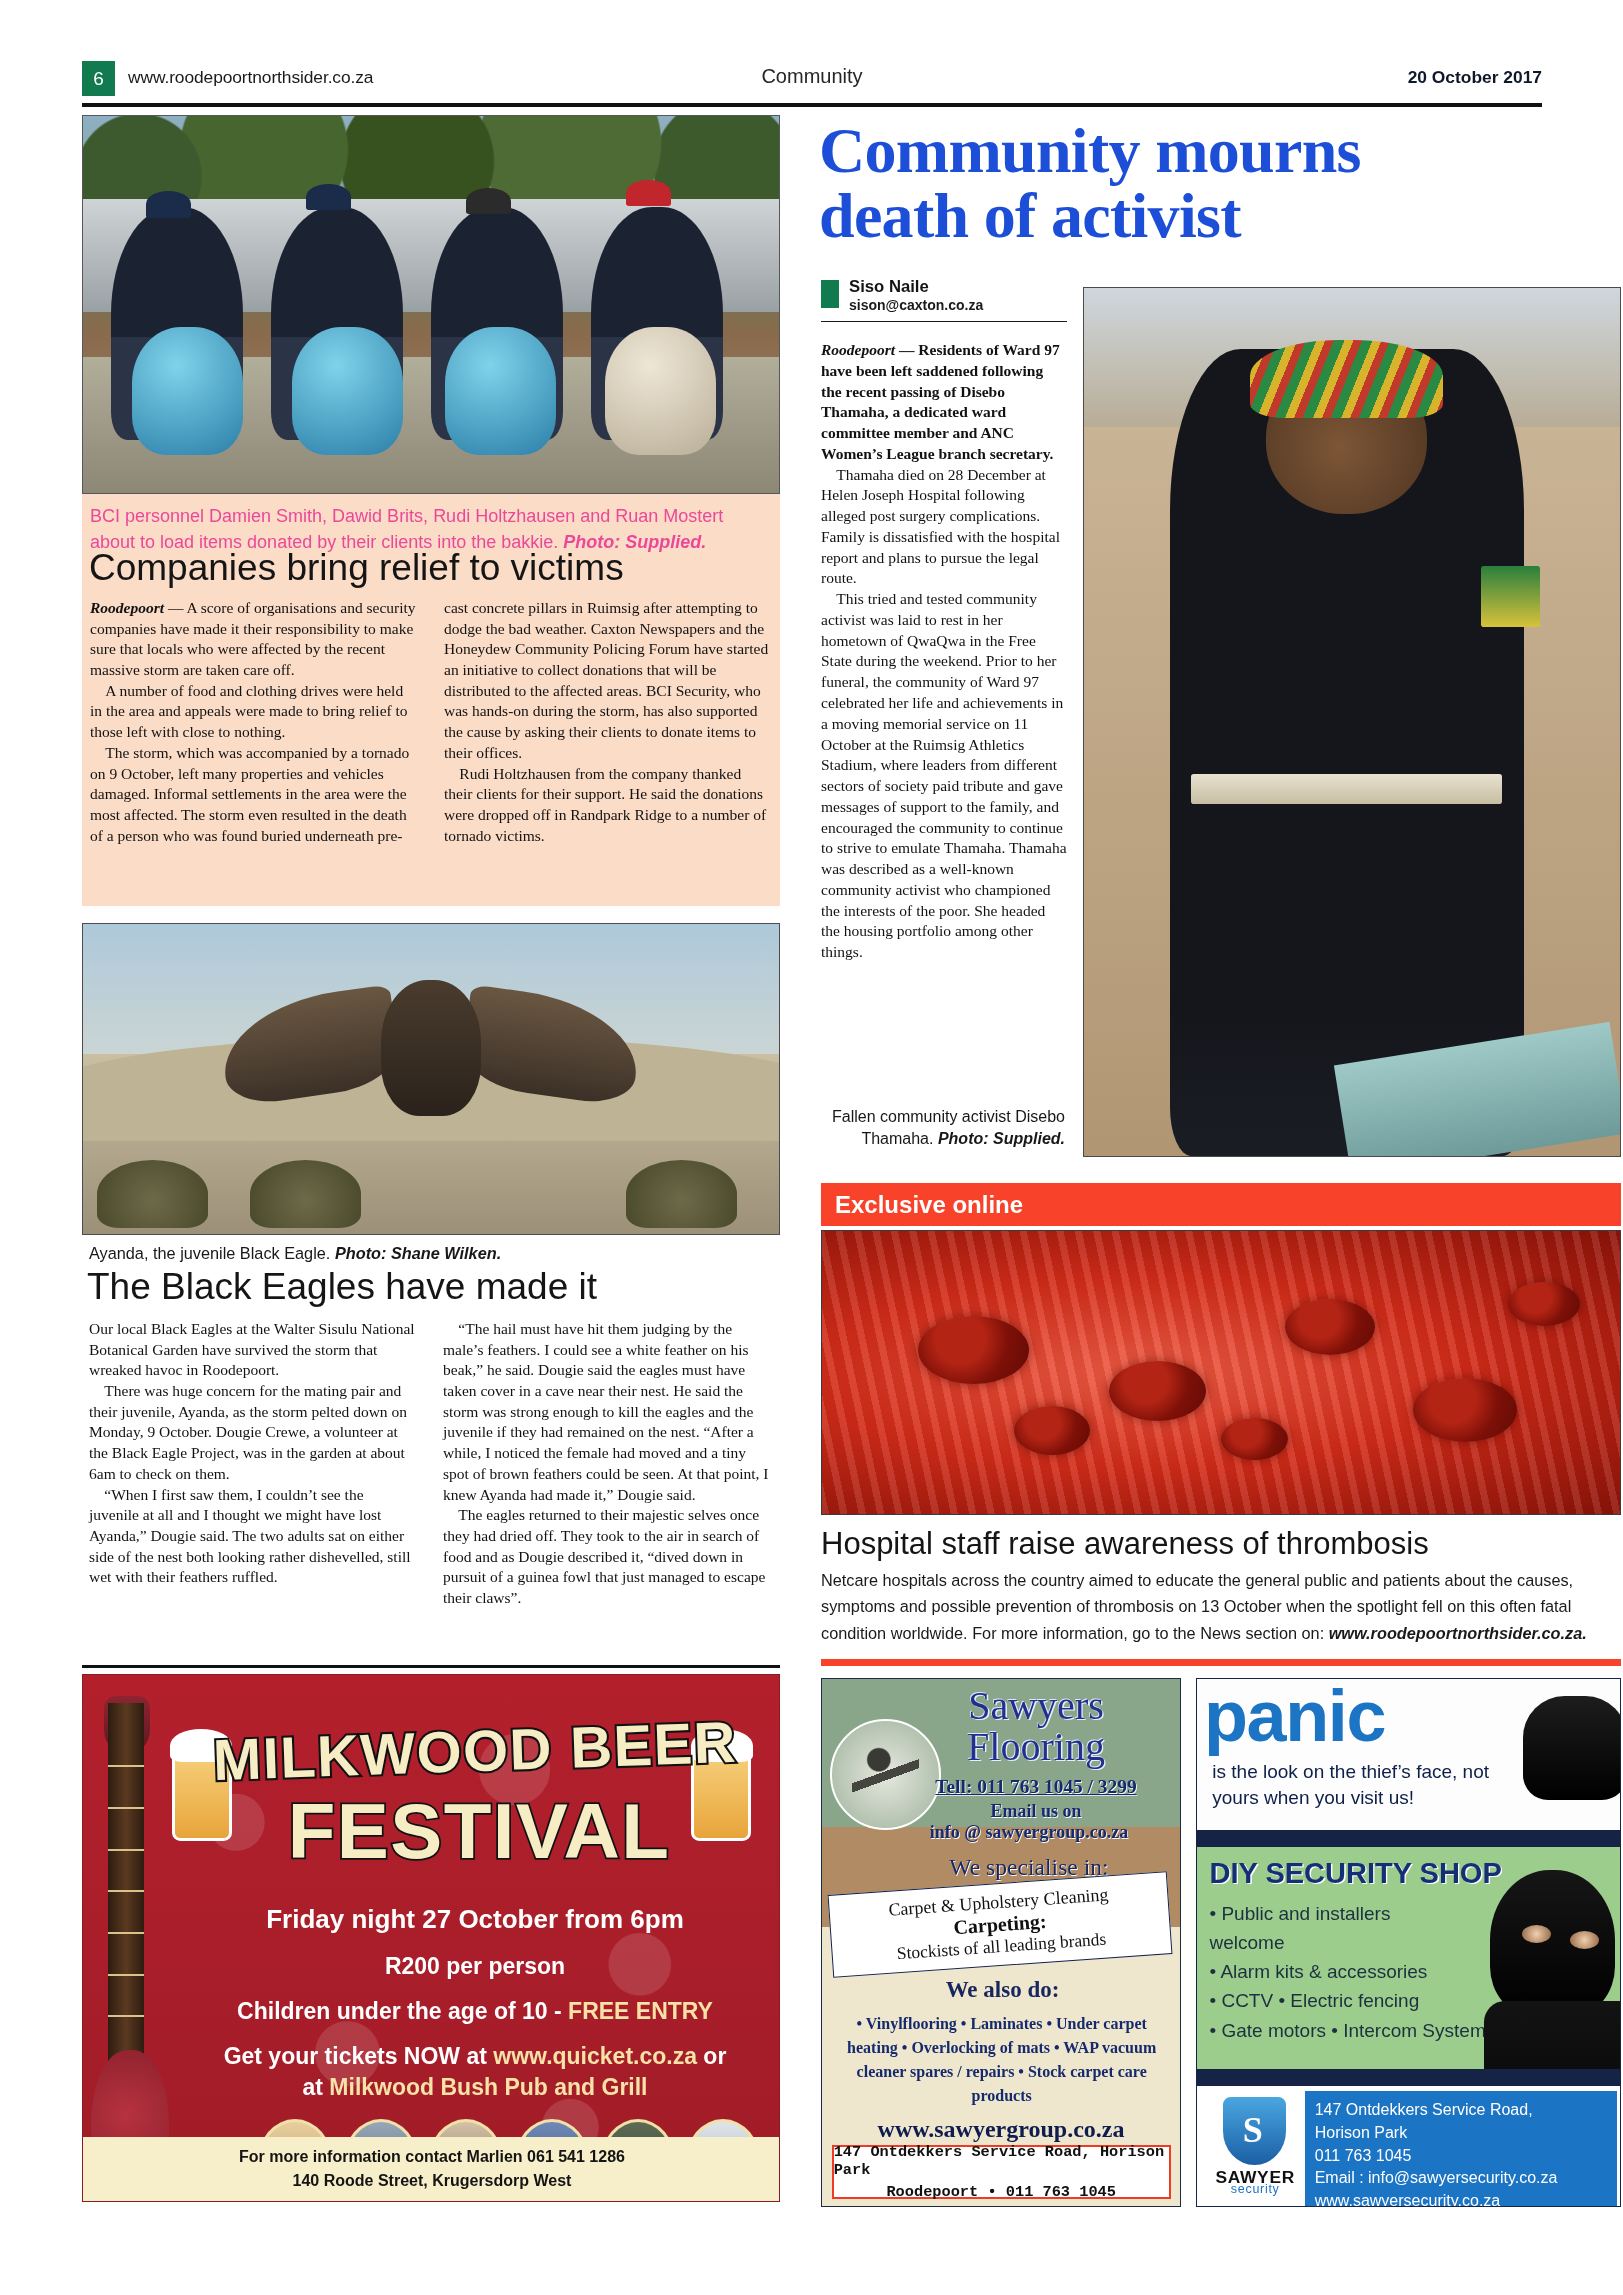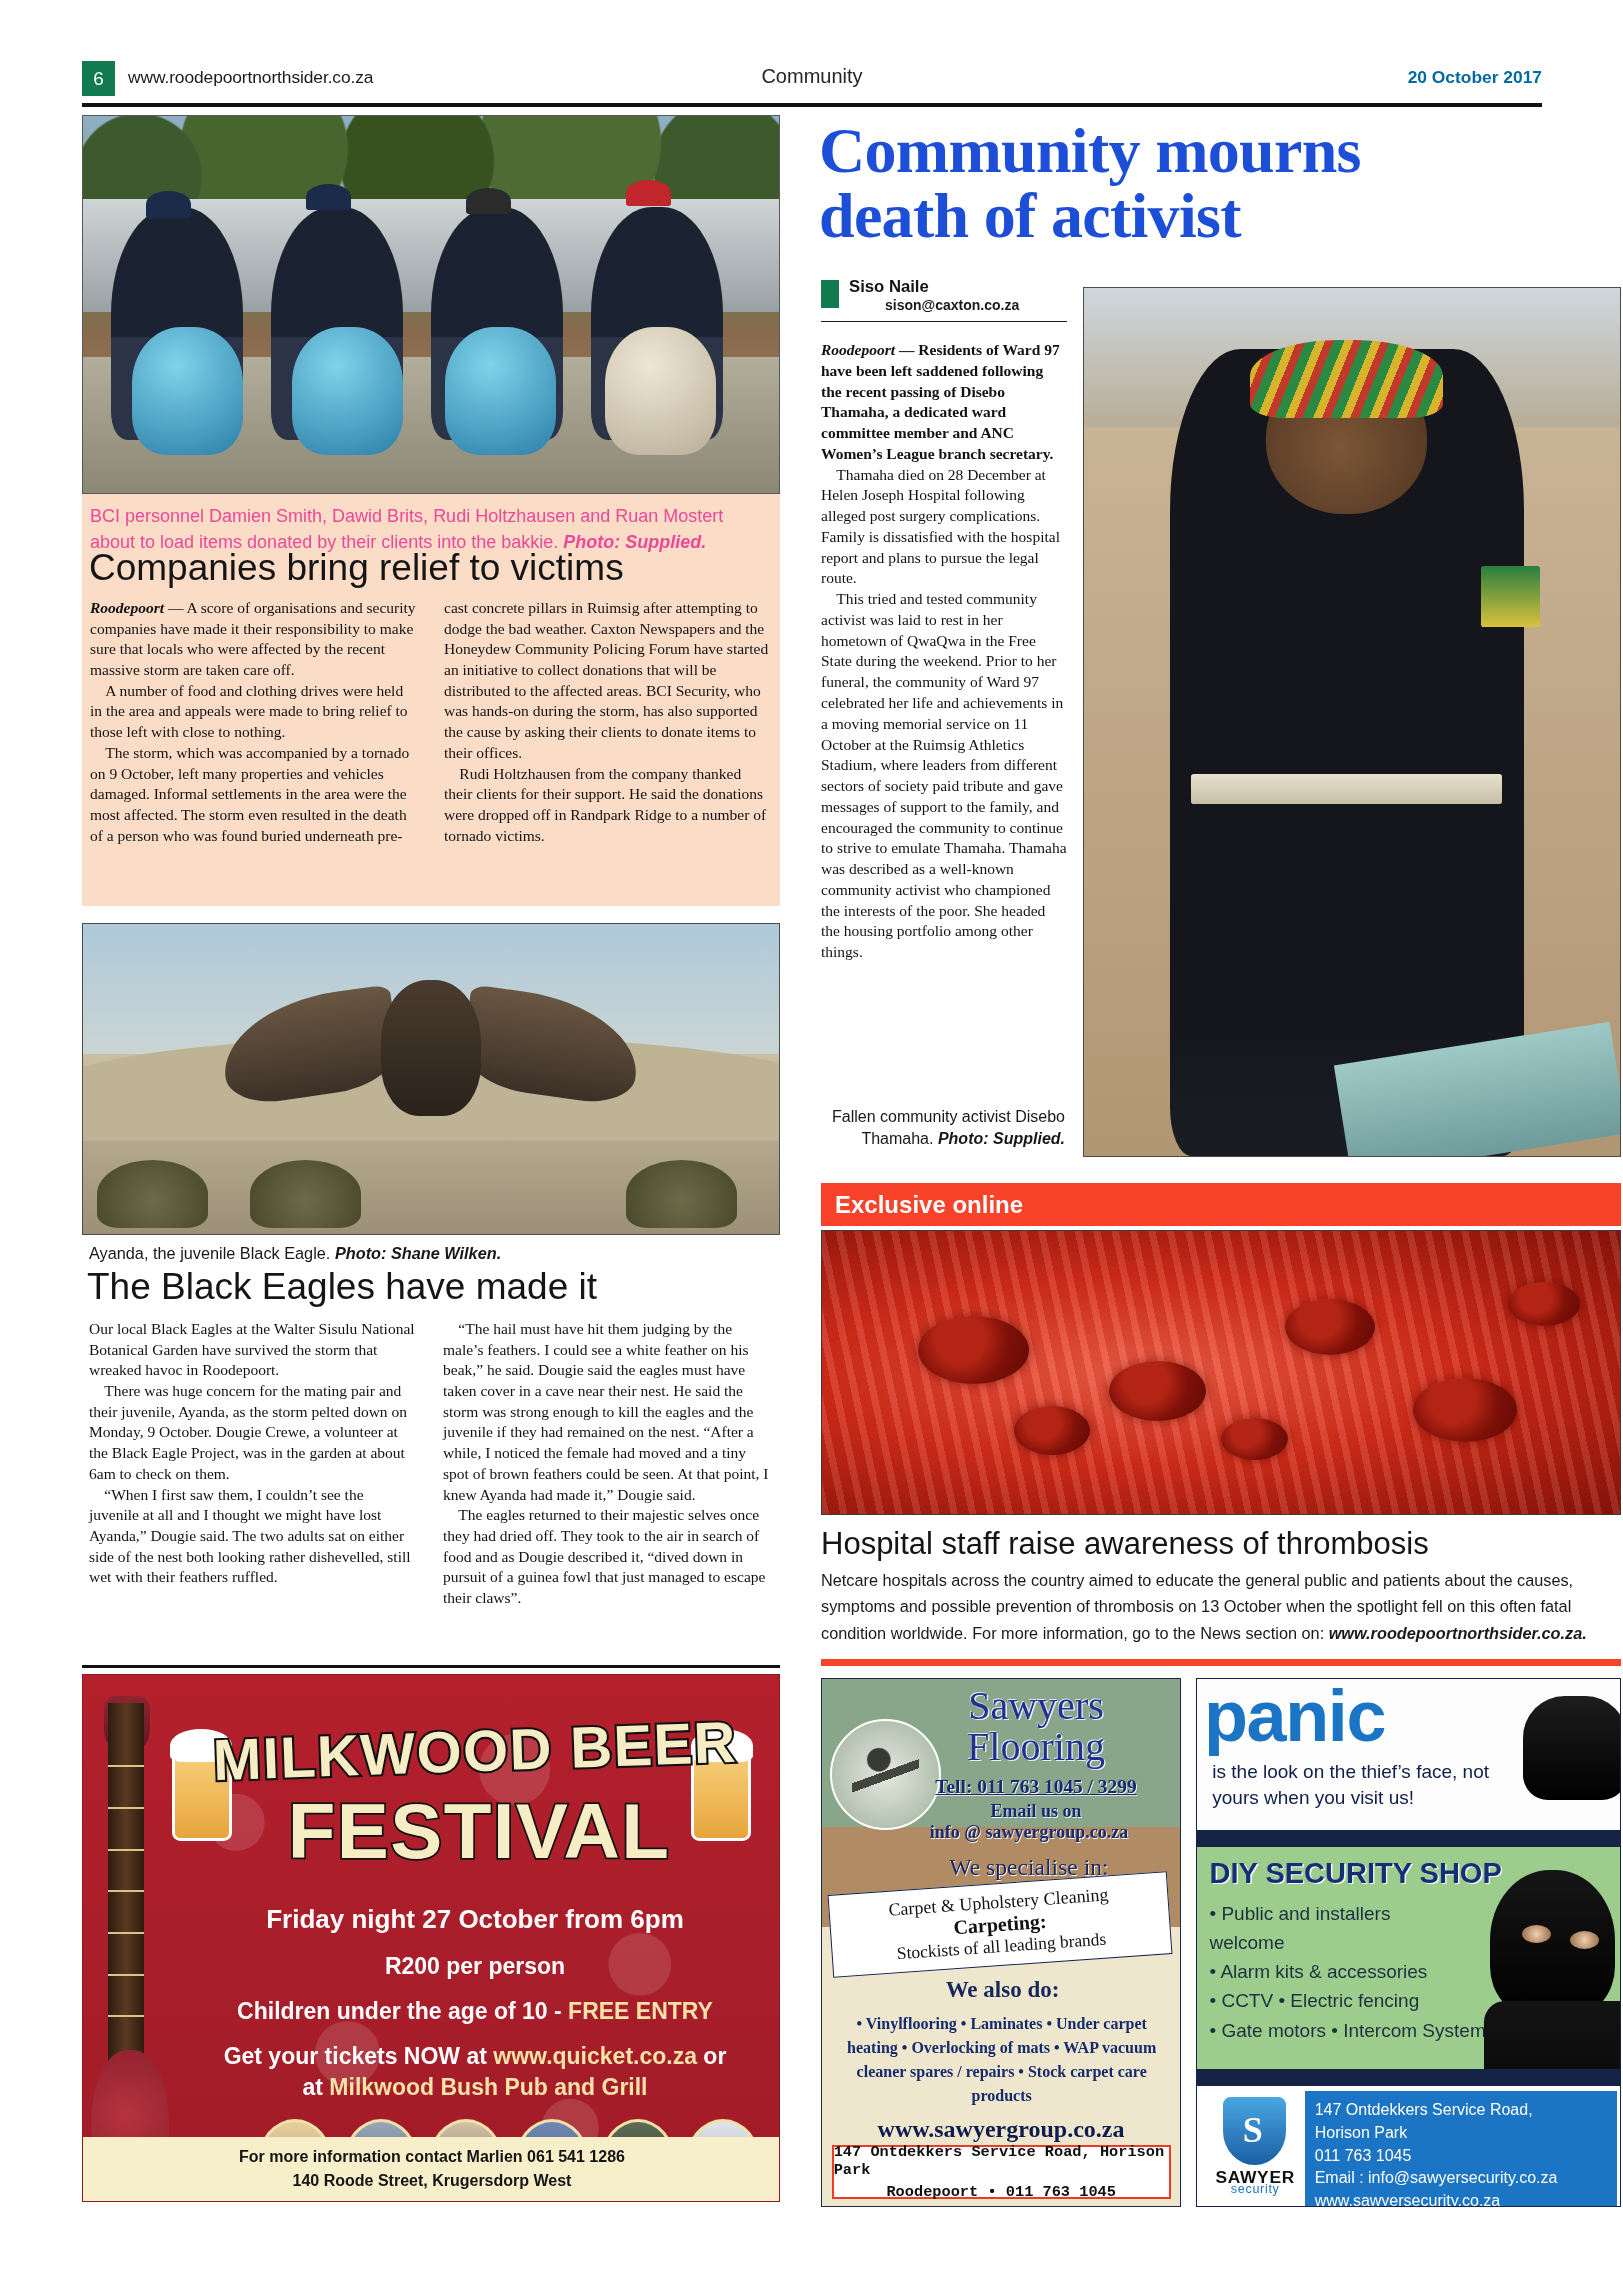--- a/index.html
+++ b/index.html
@@ -13,21 +13,21 @@
 
   
   .masthead { position:absolute; left:82px; top:61px; width:1460px; height:39px; }
   .page-badge {
     position:absolute; left:0; top:0; width:33px; height:35px;
     background:#117a4e; color:#fff; font-size:19px; font-weight:400;
     display:flex; align-items:center; justify-content:center;
   }
   .site-url { position:absolute; left:46px; top:5.6px; font-size:17.4px; color:#1a1a1a; letter-spacing:-0.1px; }
   .section-name { position:absolute; left:0; right:0; top:4.2px; text-align:center; font-size:20px; color:#262626; }
-  .issue-date { position:absolute; right:0; top:5.6px; font-size:17.4px; font-weight:bold; color:#0369a1; }
+  .issue-date { position:absolute; right:0; top:5.6px; font-size:17.4px; font-weight:bold; color:#0f172a; }
   .head-rule { position:absolute; left:82px; top:103px; width:1460px; height:3.5px; background:#111; }
 
   
   .story-relief {
     position:absolute; left:82px; top:115px; width:698px; height:791px;
     background:#fbdcc7;
   }
   .photo-bci {
     position:absolute; left:82px; top:115px; width:698px; height:379px;
     background:linear-gradient(#6f8fa8 0%, #7d9bb0 22%, #5f7f56 36%, #8a6a4c 58%, #9d8a72 100%);
@@ -108,21 +108,21 @@
 
   
   .hl-mourns {
     position:absolute; left:819px; top:118px; width:802px;
     font-family:"Liberation Serif", serif; font-weight:bold;
     font-size:64px; line-height:1.02; letter-spacing:-0.7px; color:#1d4ed8;
   }
   .byline { position:absolute; left:821px; top:276px; width:243px; height:43px; }
   .byline-sq { position:absolute; left:0; top:4.2px; width:18px; height:28px; background:#117a4e; }
   .byline-name { position:absolute; left:28px; top:1.4px; font-size:16.7px; font-weight:bold; color:#141414; }
-  .byline-mail { position:absolute; left:28px; top:21px; font-size:14px; font-weight:bold; color:#1a1a1a;margin-left:36px; }
+  .byline-mail { position:absolute; left:28px; top:21px; font-size:14px; font-weight:bold; color:#1a1a1a; }
   .byline-rule { position:absolute; left:821px; top:321px; width:246px; height:1.4px; background:#1b1b1b; }
 
   .mourns-body {
     position:absolute; left:821px; top:340px; width:246px; height:757px;
     font-family:"Liberation Serif", serif;
     font-size:15.5px; line-height:1.34; color:#121212;
   }
   .mourns-body p { text-indent:15.3px; }
   .mourns-body p.lead { text-indent:0; font-weight:bold; }
   .mourns-body p.lead em { font-style:italic; }

